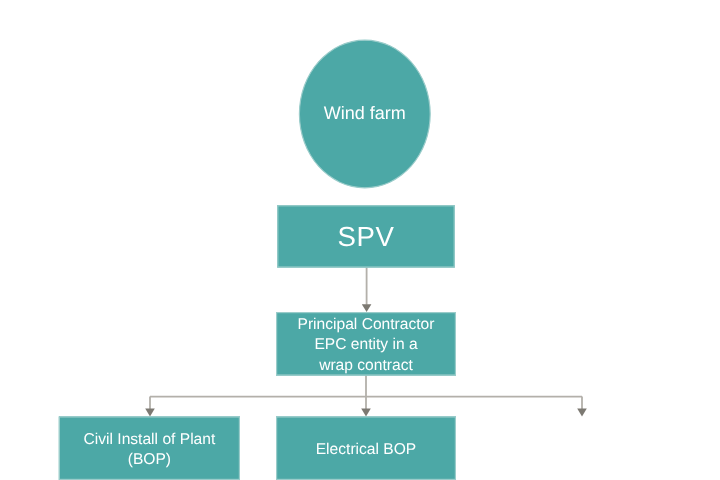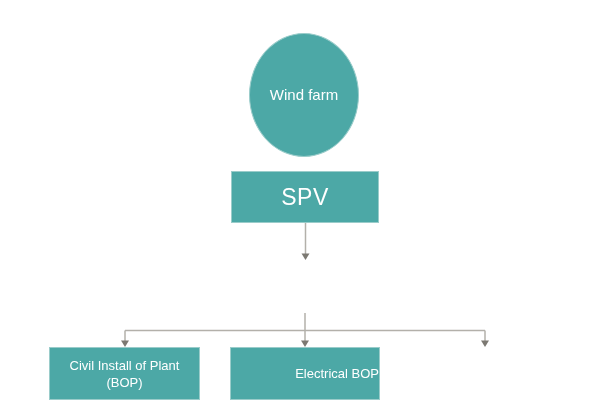--- a/index.html
+++ b/index.html
@@ -66,21 +66,20 @@
     left: 49px; top: 331px;
     width: 151px; height: 53px;
     font-size: 13px;
     line-height: 17px;
   }
   .node-electrical {
     left: 230px; top: 331px;
     width: 150px; height: 53px;
     font-size: 13px;
     line-height: 17px;
-    align-items: flex-end;
   }
   .node-turbine {
     left: 410px; top: 331px;
     width: 150px; height: 53px;
     font-size: 13px;
     line-height: 17px;
   }
   .node span { display: block; }
 </style>
 </head>
@@ -108,20 +107,25 @@
   </svg>
 
   <div class="node node-ellipse">
     <span>Wind farm</span>
   </div>
 
   <div class="node node-spv">
     <span>SPV</span>
   </div>
 
+  <div class="node node-principal">
+    <span>Principal Contractor</span>
+    <span>EPC entity in a</span>
+    <span>wrap contract</span>
+  </div>
 
   <div class="node node-civil">
     <span>Civil Install of Plant</span>
     <span>(BOP)</span>
   </div>
 
   <div class="node node-electrical">
     <span>Electrical BOP</span>
   </div>
 

